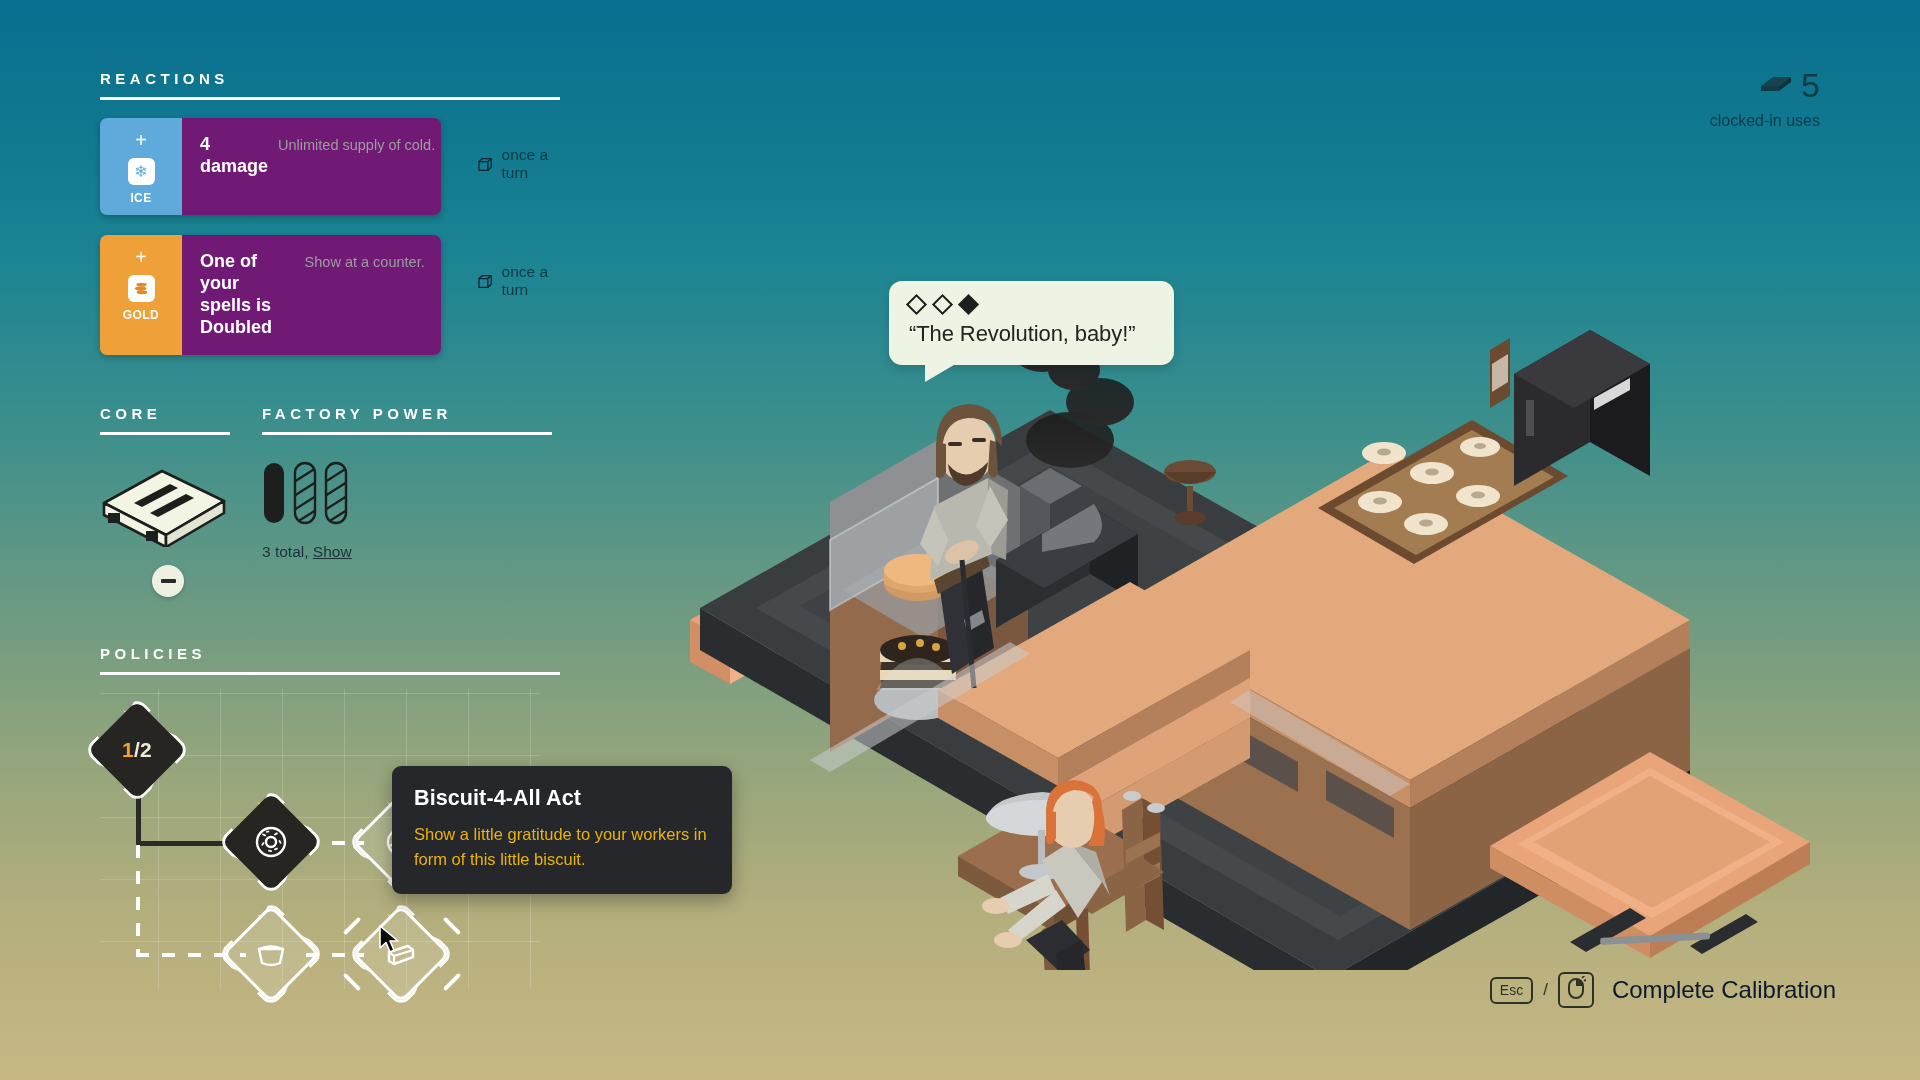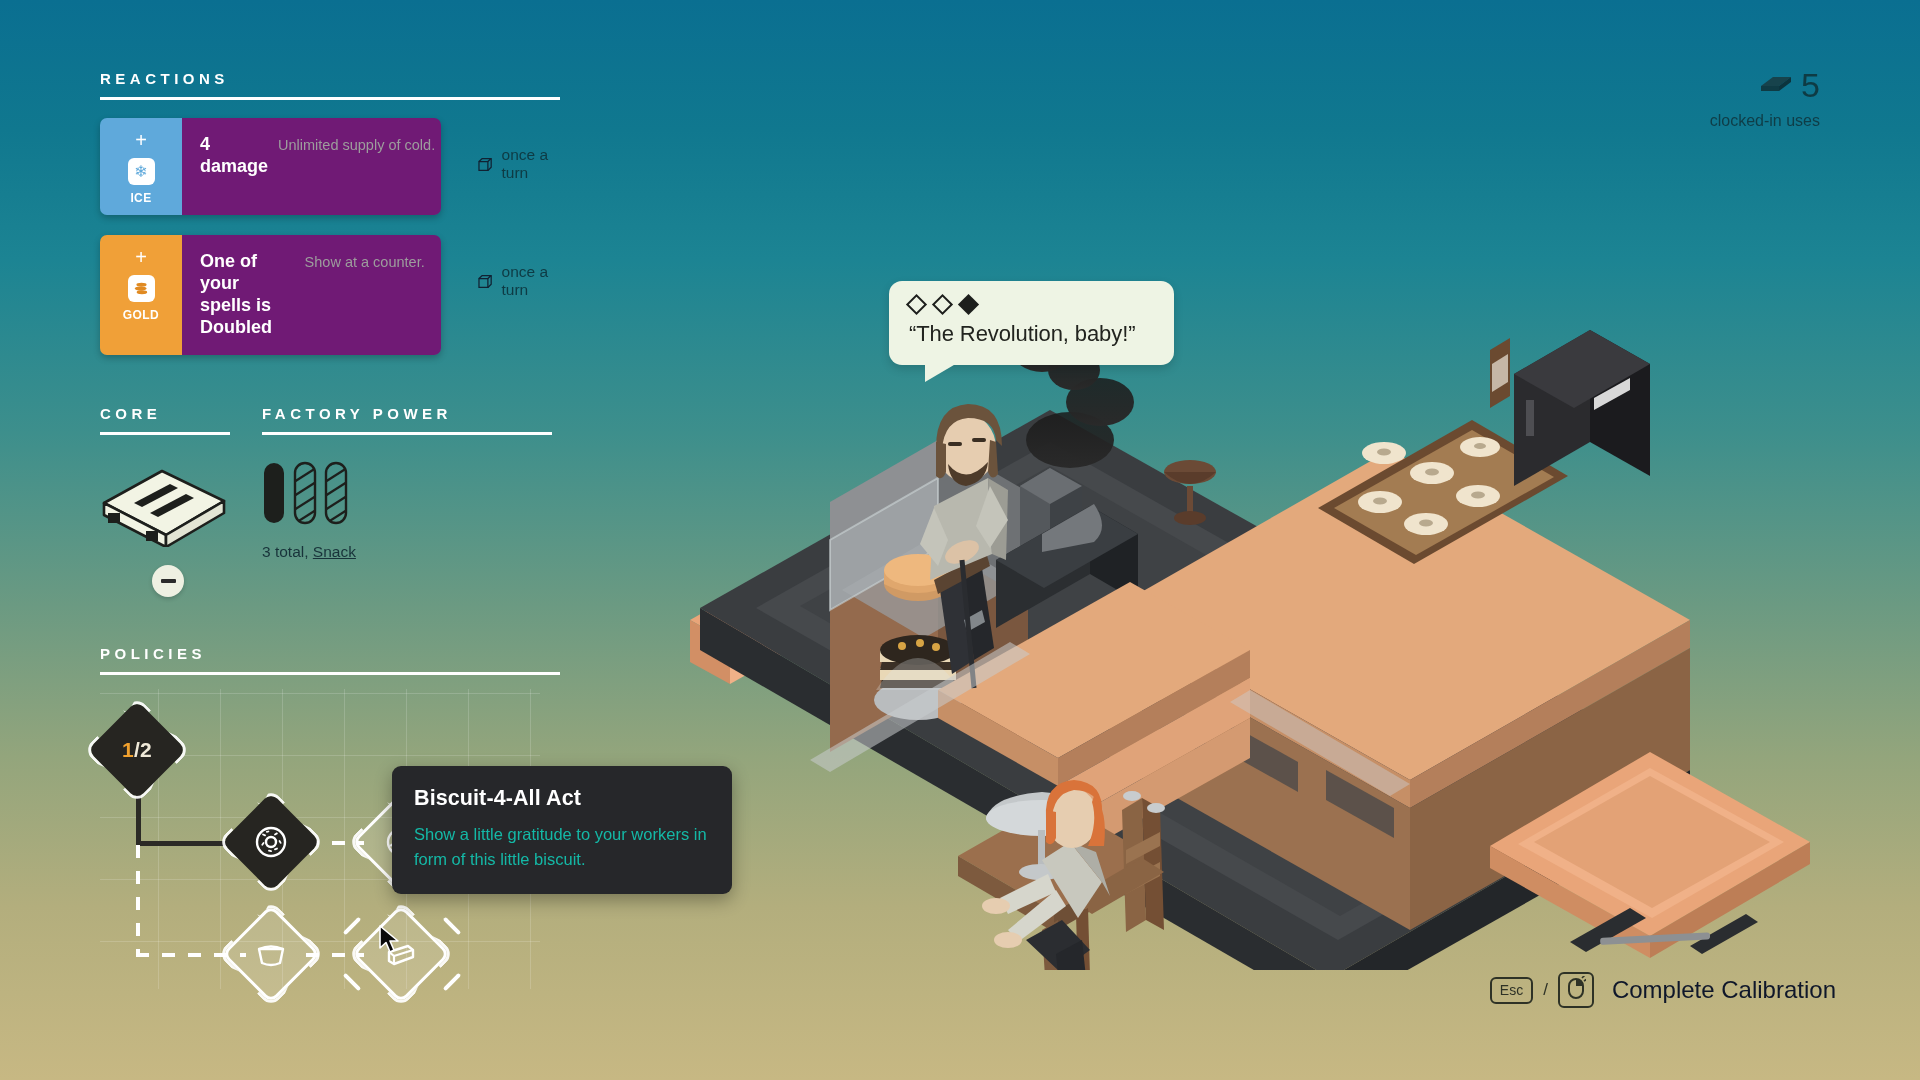--- a/index.html
+++ b/index.html
@@ -118,21 +118,21 @@
 
   .spark { position:absolute; width:4px; background:#fff; border-radius:2px; }
 
   
   #tooltip {
     position:absolute; left:392px; top:766px; width:340px;
     background:#26272a; border-radius:9px; padding:20px 22px 22px 22px;
     box-shadow:0 6px 18px rgba(0,0,0,.32); z-index:40;
   }
   #tooltip .tt-title { color:#fff; font-size:21.5px; font-weight:700; letter-spacing:.1px; }
-  #tooltip .tt-body  { color:#14b8a6; font-size:16.5px; line-height:1.52; margin-top:11px; }
+  #tooltip .tt-body  { color:#eab308; font-size:16.5px; line-height:1.52; margin-top:11px; }
 
   
   #clocked {
     position:absolute; right:100px; top:68px; text-align:right;
   }
   #clocked .row { display:flex; align-items:center; justify-content:flex-end; gap:8px; }
   #clocked .count { color:#0e3b44; font-size:34px; font-weight:400; line-height:1; }
   #clocked .caption { color:#0f3d47; font-size:16px; margin-top:10px; }
 
   
@@ -289,21 +289,21 @@
                 <line x1="-10" y1="56" x2="34" y2="28"></line>
               <line x1="-10" y1="70" x2="34" y2="42"></line>
                 <line x1="-10" y1="84" x2="34" y2="56"></line>
             </g>
           </g>
           <rect x="2" y="2" width="20" height="60" rx="10" fill="none" stroke="#1d1f1c" stroke-width="2.4"></rect>
         </svg>
       </div>
       <div class="power-line">
         <span>3 total,</span>
-        <u>Snack</u>
+        <u>Show</u>
       </div>
     </div>
 
   </div>
 
   <div id="policies-wrap">
     <div class="section-head">POLICIES</div>
     <div class="section-rule"></div>
 
     <div id="policy-grid">

